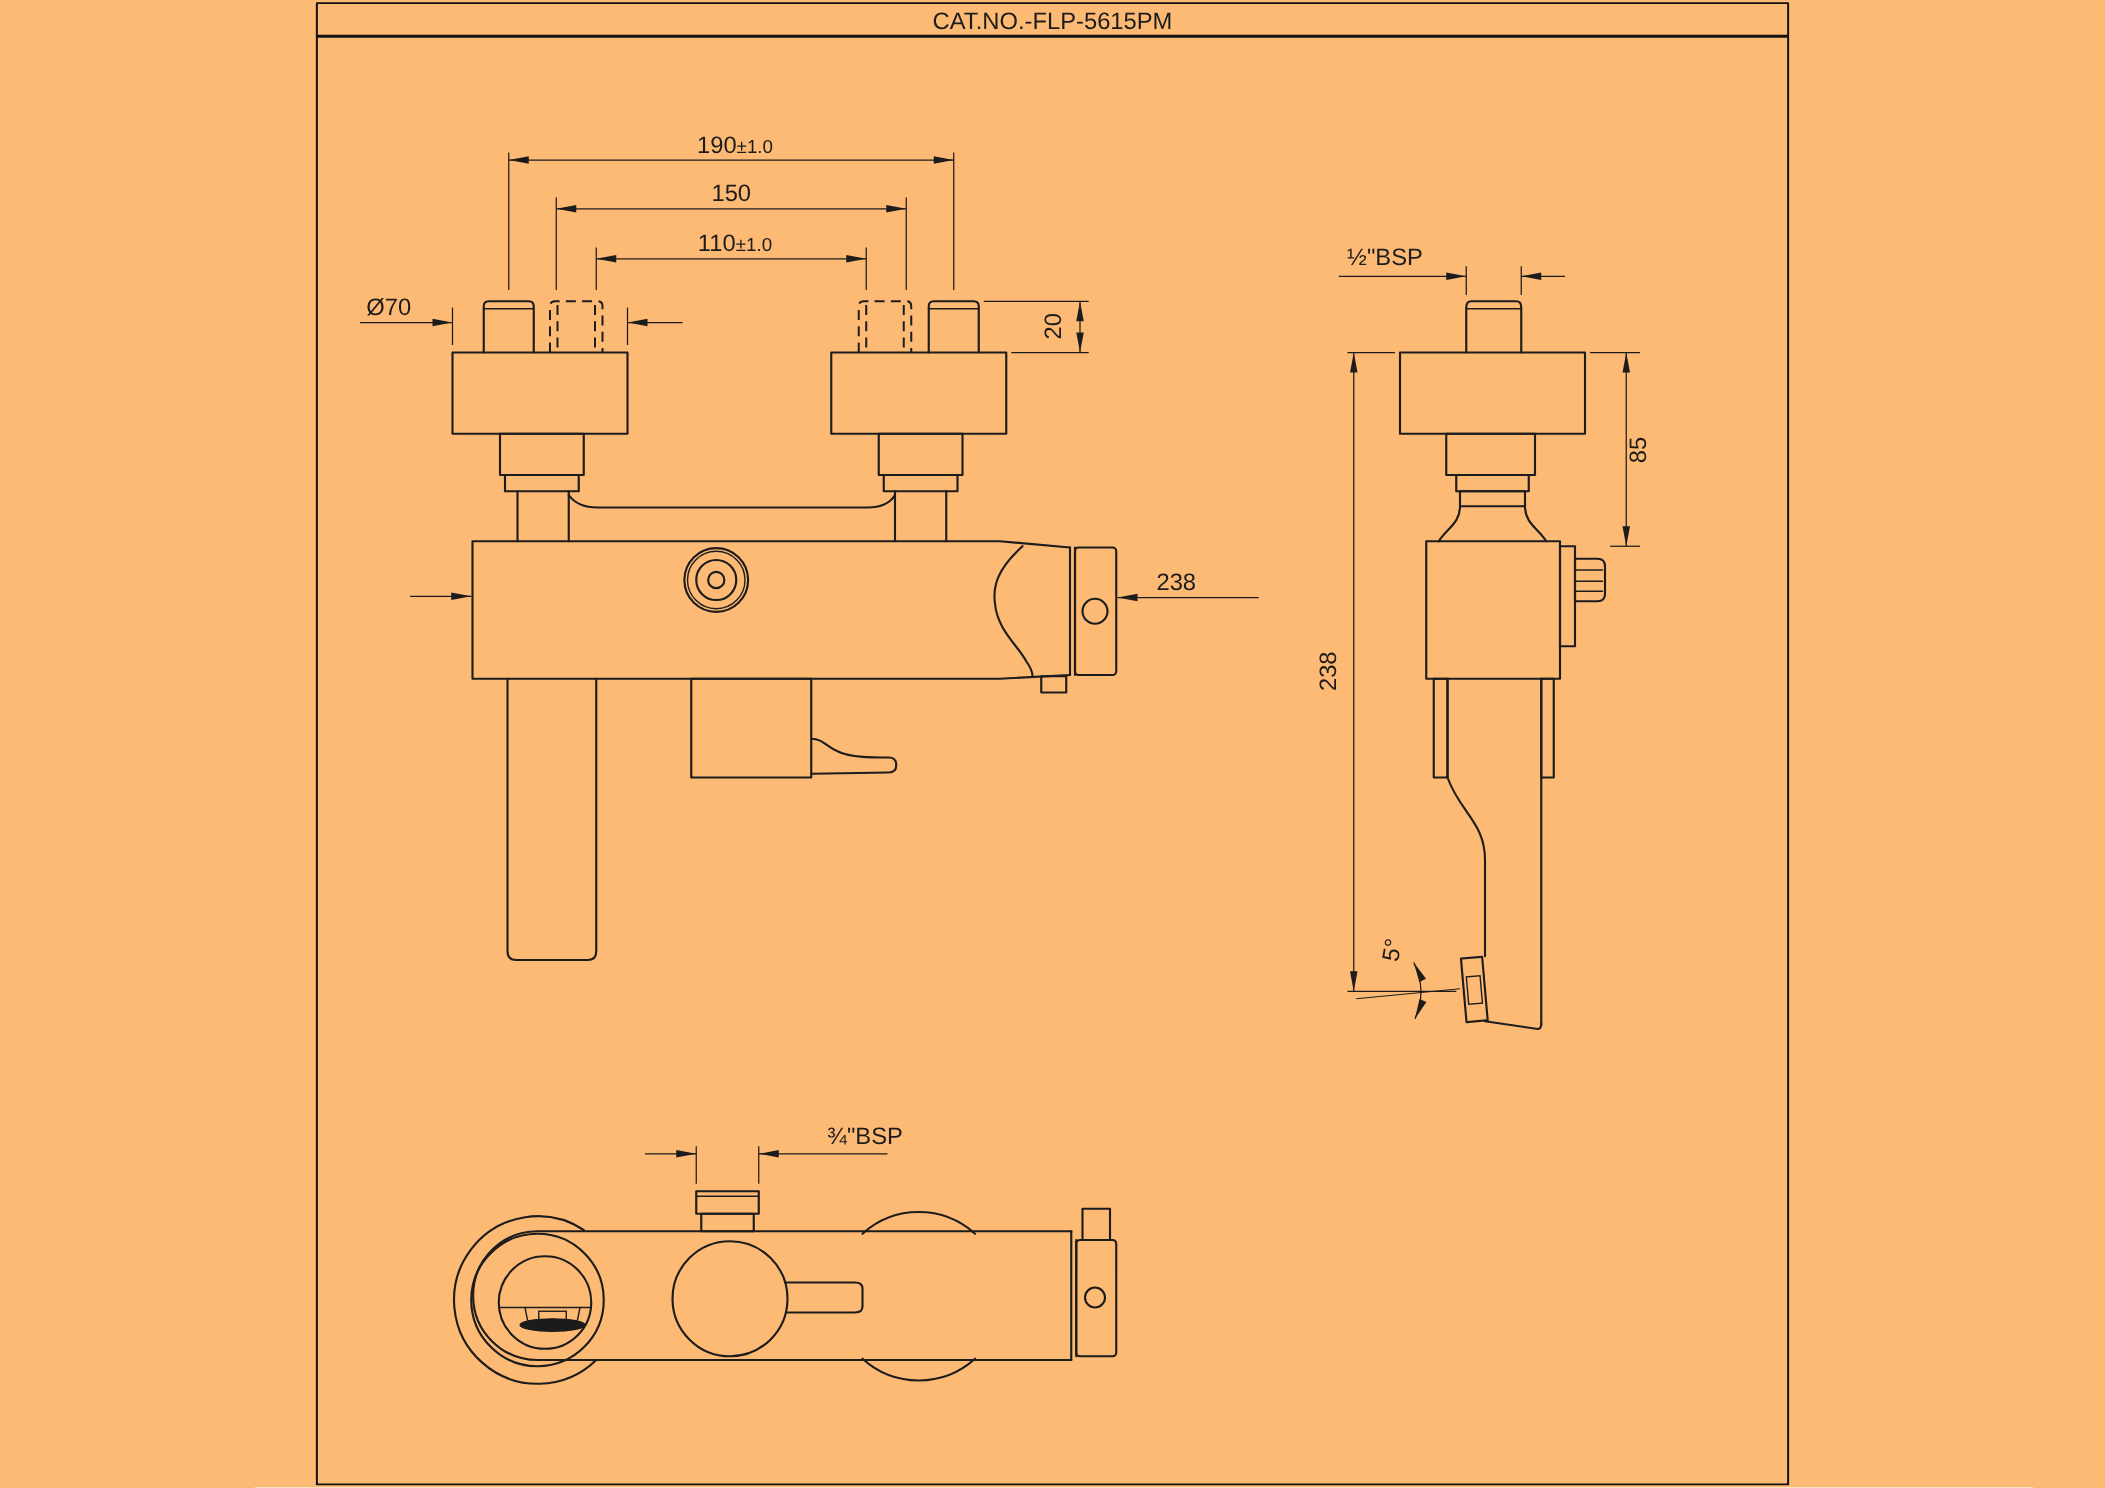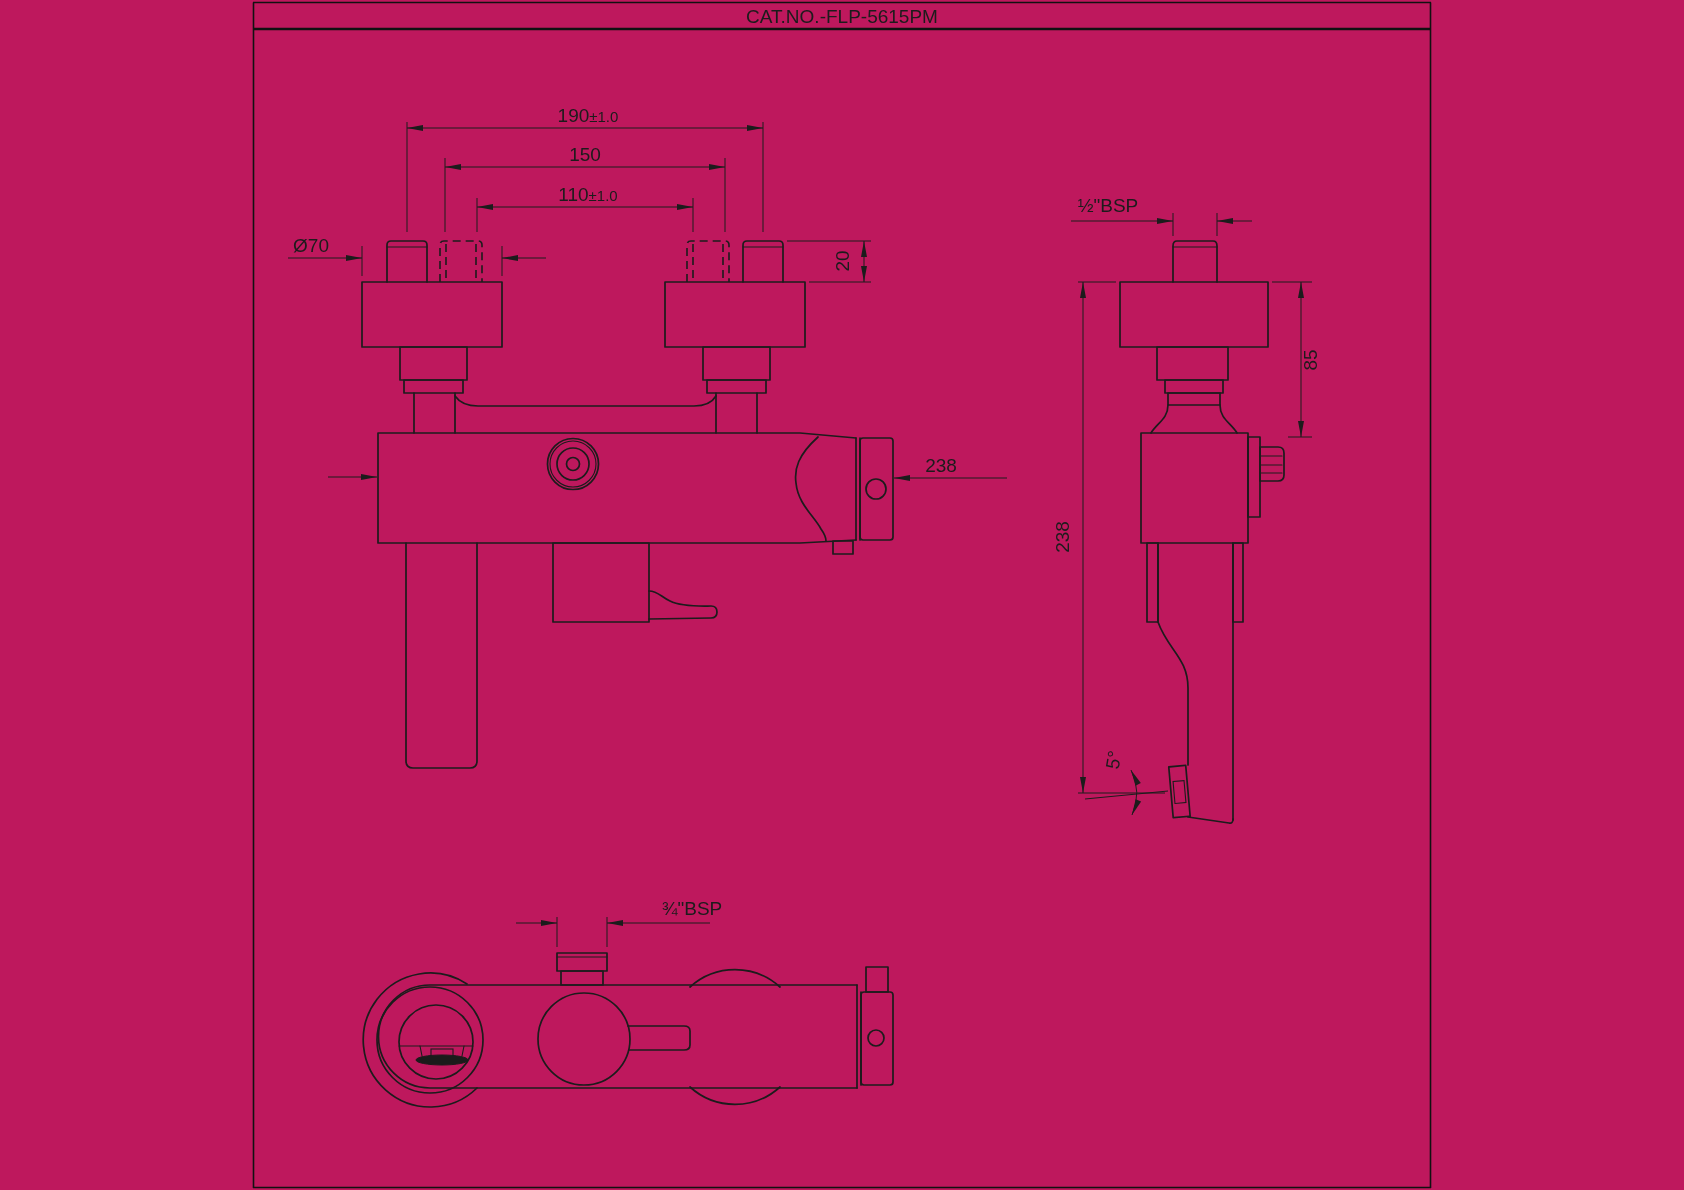--- a/index.html
+++ b/index.html
@@ -1,16 +1,16 @@
 <!DOCTYPE html>
 <html><head>
 <meta charset="utf-8">
 <style>
   html,body{margin:0;padding:0;background:#ffffff;}
-  .sheet{position:relative;width:1684px;height:1190px;background:#be185d;overflow:hidden;
+  .sheet{position:relative;width:1684px;height:1190px;background:#fdba74;overflow:hidden;
          font-family:"Liberation Sans", sans-serif;}
   svg{display:block;}
   .outline{stroke:#1c1c1c;stroke-width:1.7;fill:none;stroke-linecap:round;stroke-linejoin:round;}
   .thin{stroke:#1c1c1c;stroke-width:1.1;fill:none;stroke-linecap:round;}
   .dash{stroke:#1c1c1c;stroke-width:1.6;fill:none;stroke-dasharray:8 5;stroke-linecap:butt;}
   .dim{stroke:#1c1c1c;stroke-width:1;fill:none;stroke-linecap:butt;}
   .frame{stroke:#111;fill:none;}
   text{fill:#1c1c1c;font-family:"Liberation Sans", sans-serif;}
   .dimtxt{font-size:19px;}
   .toltxt{font-size:15px;}

